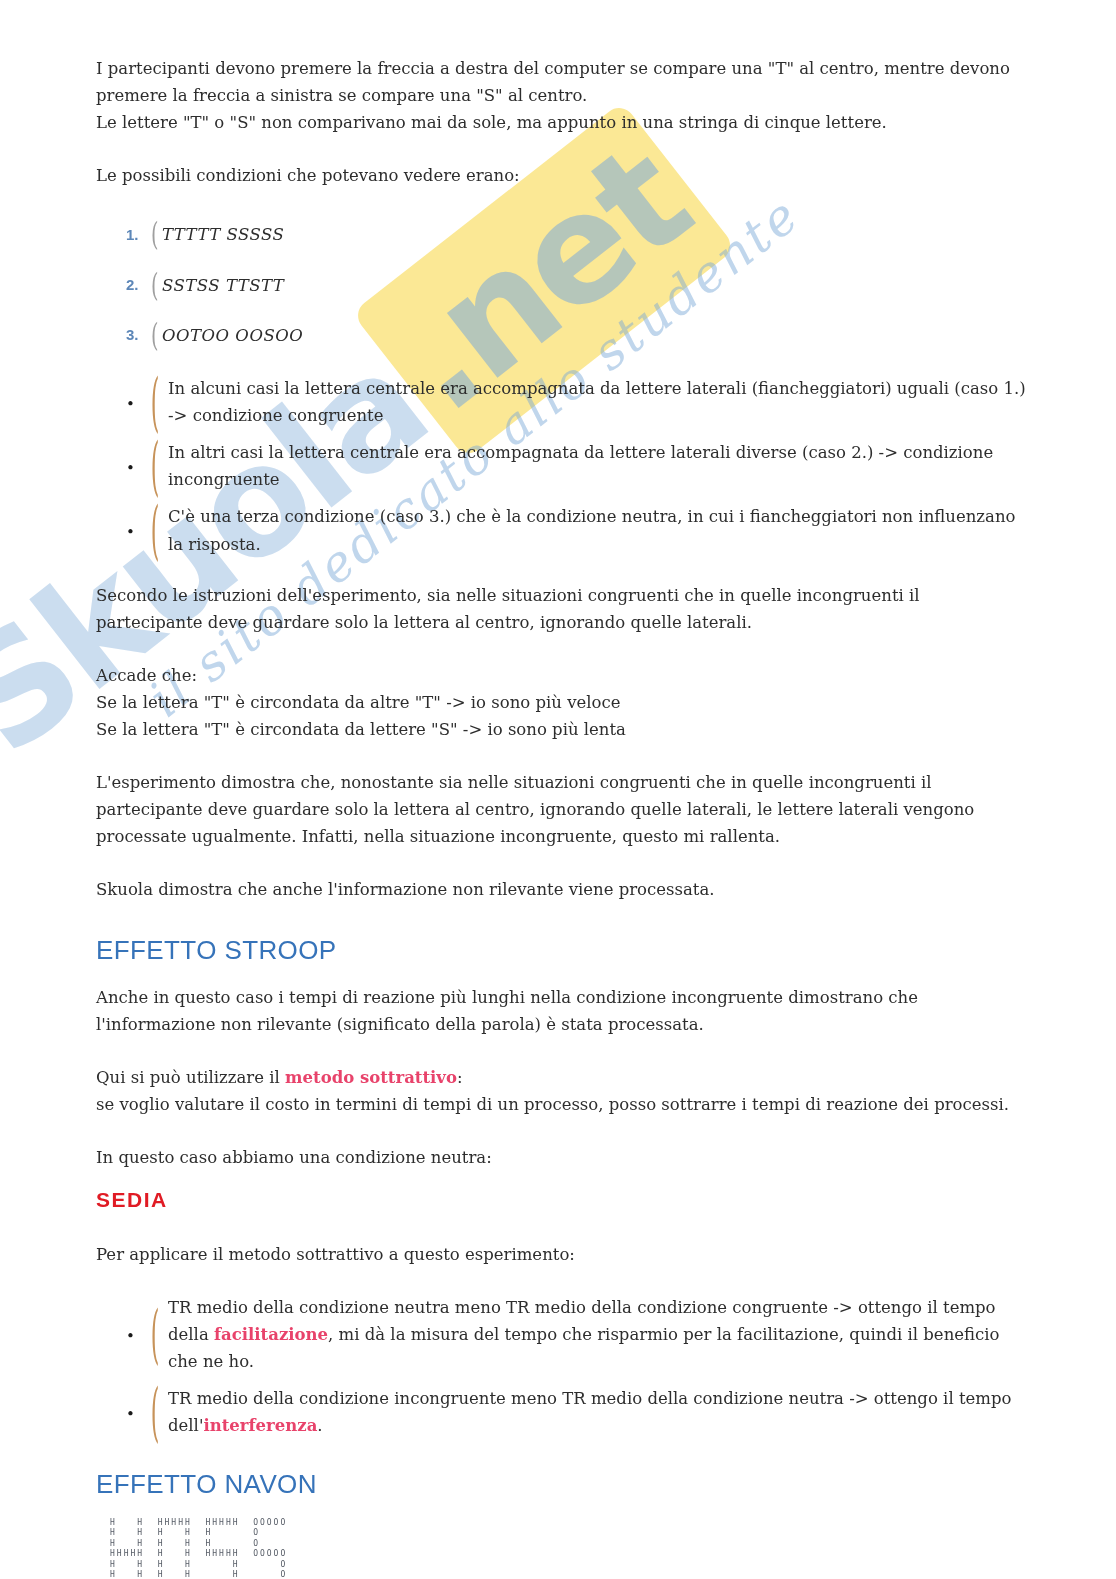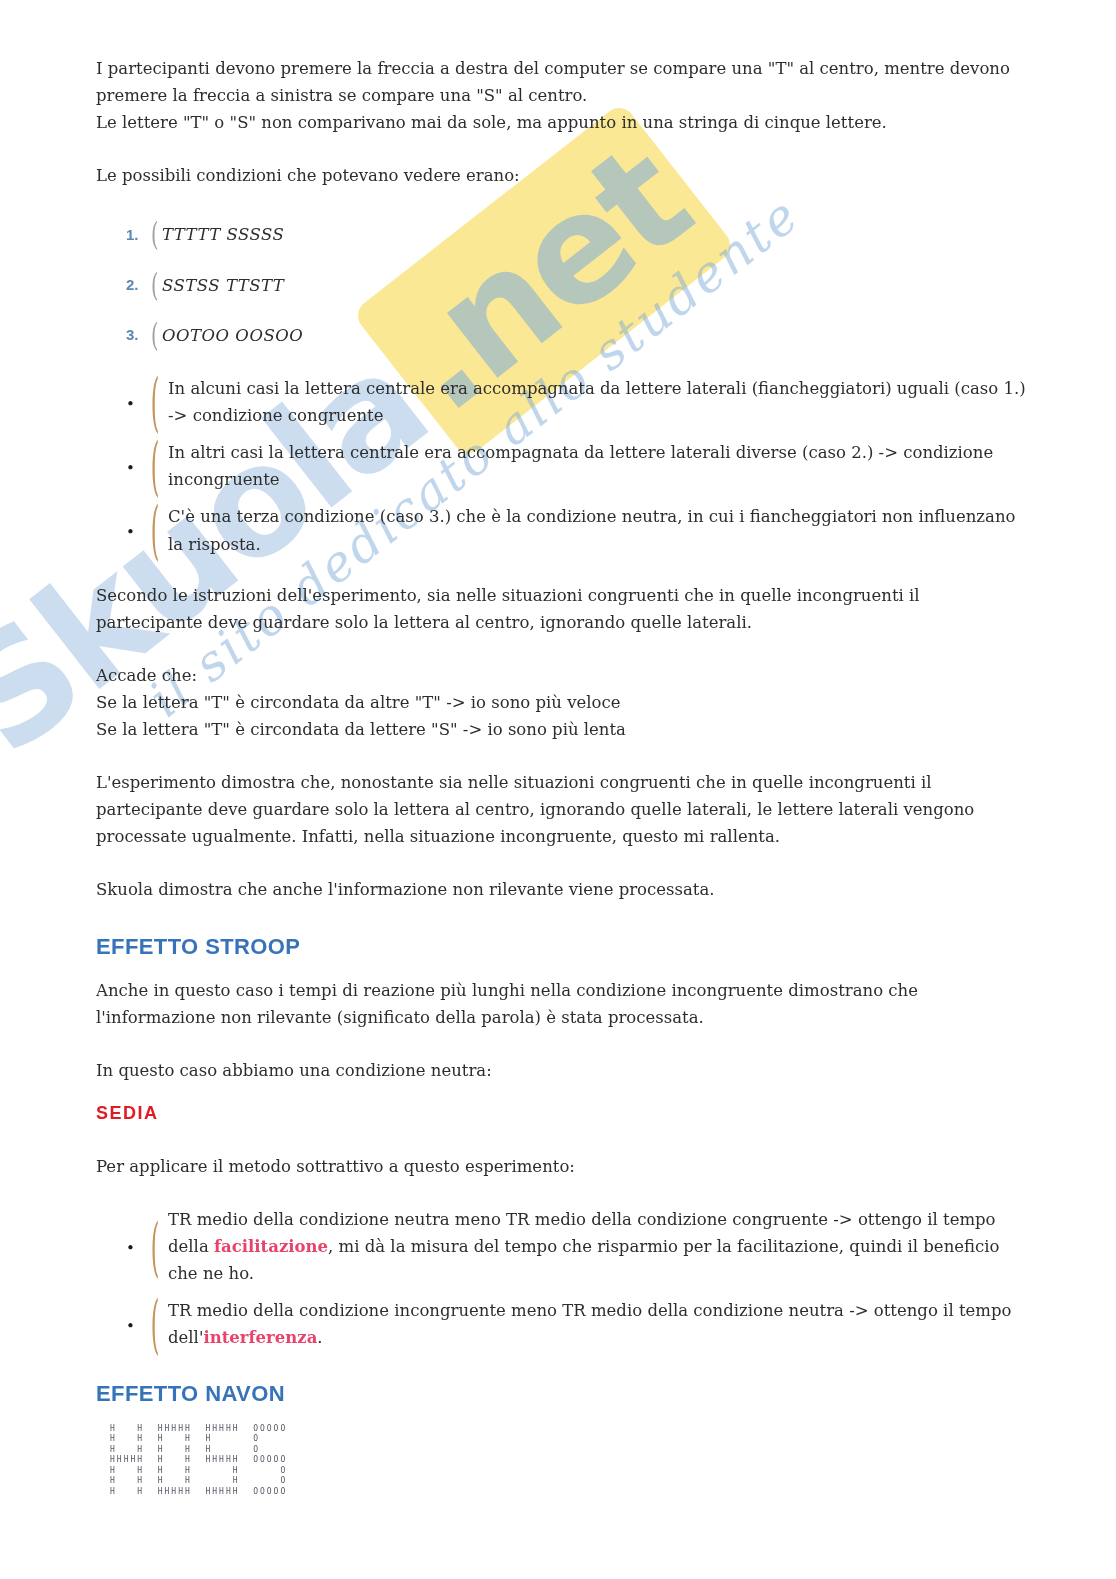--- a/index.html
+++ b/index.html
@@ -29,25 +29,25 @@
   .numtext{letter-spacing:0.5px;font-style:italic;}
   
   .blist{margin:0 0 24px 30px;}
   .brow{display:flex;align-items:center;margin-bottom:10px;}
   .bdot{width:22px;padding-top:2px;}
   .bdot::before{content:"\2022";font-size:15px;color:#1a1a1a;}
   .brow .cbar{align-items:center;}
   .brow .cbar::before{font-size:26px;color:#c7935a;transform:scaleY(2.45) scaleX(0.85);}
   .btext{margin-left:6px;flex:1;}
   
-  .h-blue{font-family:"Liberation Sans",sans-serif;font-weight:bold;font-size:22px;
+  .h-blue{font-family:"Liberation Sans",sans-serif;font-weight:normal;font-size:26px;
           color:#3673b9;letter-spacing:0.4px;margin:4px 0 12px 0;}
   
   .pink{color:#e8436b;font-weight:bold;}
-  .red-word{font-family:"Liberation Sans",sans-serif;font-weight:bold;font-size:18px;
+  .red-word{font-family:"Liberation Sans",sans-serif;font-weight:bold;font-size:21px;
             color:#e01b24;letter-spacing:1.5px;line-height:1.2;}
   
   .navon{margin:2px 0 30px 14px;}
   .navon pre{font-family:"DejaVu Sans Mono",monospace;font-size:8px;line-height:10.5px;
              letter-spacing:2px;color:#565c66;margin:0 0 18px 0;}
 </style>
 </head>
 <body>
 
 <div class="page">
@@ -111,20 +111,24 @@
     </p>
 
     <p>L'esperimento dimostra che, nonostante sia nelle situazioni congruenti che in quelle incongruenti il partecipante deve guardare solo la lettera al centro, ignorando quelle laterali, le lettere laterali vengono processate ugualmente. Infatti, nella situazione incongruente, questo mi rallenta.</p>
 
     <p>Skuola dimostra che anche l'informazione non rilevante viene processata.</p>
 
     <div class="h-blue">EFFETTO STROOP</div>
 
     <p>Anche in questo caso i tempi di reazione più lunghi nella condizione incongruente dimostrano che l'informazione non rilevante (significato della parola) è stata processata.</p>
 
+    <p>
+      <span>Qui si può utilizzare il </span><span class="pink">metodo sottrattivo</span><span>:</span><br>
+      <span>se voglio valutare il costo in termini di tempi di un processo, posso sottrarre i tempi di reazione dei processi.</span>
+    </p>
 
     <p class="tight">In questo caso abbiamo una condizione neutra:</p>
     <p><span class="red-word">SEDIA</span></p>
 
     <p>Per applicare il metodo sottrattivo a questo esperimento:</p>
 
     <div class="blist">
       <div class="brow">
         <span class="bdot"></span>
         <span class="cbar"></span>

